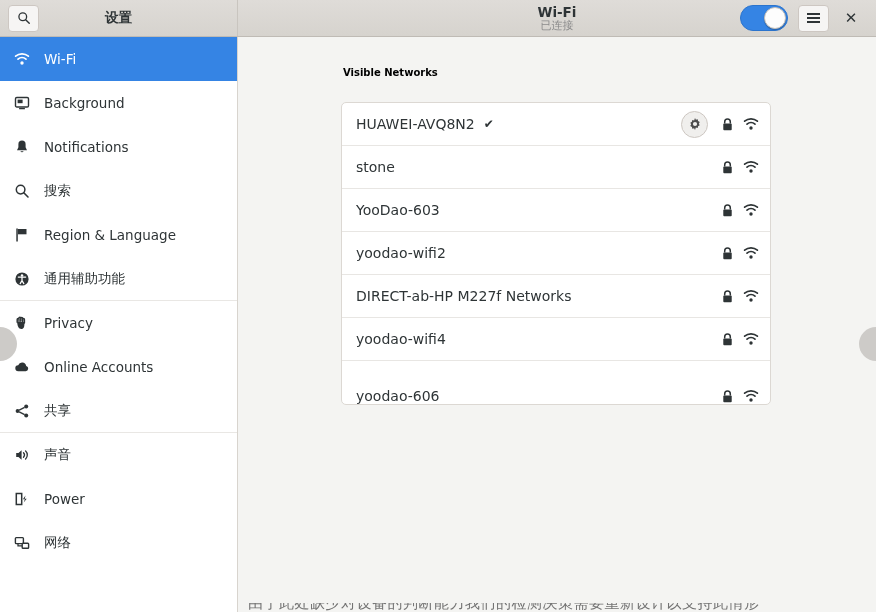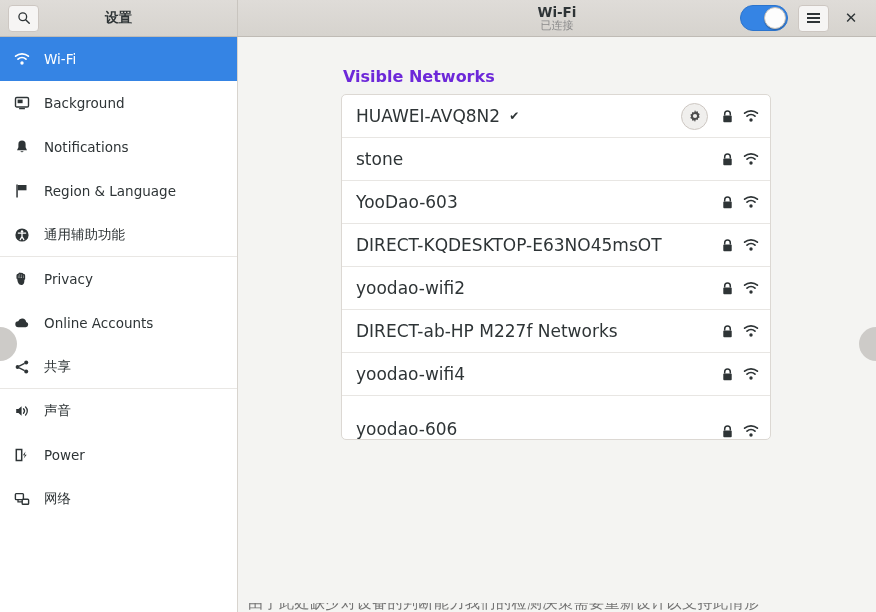--- a/index.html
+++ b/index.html
@@ -149,41 +149,41 @@
     background: #f4f4f2;
     position: relative;
     overflow: hidden;
   }
   .net-section {
     position: absolute;
     left: 103px; top: 30px;
     width: 430px;
   }
   .section-title {
-    font-size: 16px; font-weight: bold; color: #6d28d9;
-    margin-bottom: 8px;
+    font-size: 10px; font-weight: bold; color: #000000;
+    margin-bottom: 24px;
     padding-left: 2px;
   }
   .net-list {
     background: #ffffff;
     border: 1px solid #dcd8d3;
     border-radius: 5px;
     overflow: hidden;
   }
   .net-row {
     height: 43px;
     display: flex; align-items: center;
     padding: 0 11px 0 14px;
     border-bottom: 1px solid #e8e6e3;
     cursor: pointer;
     position: relative;
   }
   .net-row:last-child { border-bottom: none; align-items: flex-end; }
   .net-name {
-    font-size: 17px; color: #2e3436;
+    font-size: 14px; color: #2e3436;
     white-space: nowrap;
   }
   .net-check {
     margin-left: 9px;
     font-size: 12px; color: #2e3436;
     line-height: 1;
   }
   .net-right {
     margin-left: auto;
     display: flex; align-items: center;
@@ -302,20 +302,29 @@
             <svg width="16" height="16" viewBox="0 0 16 16">
               <path d="M8 1.6a3.6 3.6 0 0 0-3.6 3.6v3L3 11.2h10L11.6 8.2v-3A3.6 3.6 0 0 0 8 1.6z" fill="#2e3436"></path>
               <path d="M6.4 12.2a1.7 1.7 0 0 0 3.2 0z" fill="#2e3436"></path>
             </svg>
           </span>
           <span class="side-label">Notifications</span>
         </div>
         <div class="side-item">
           <span class="side-icon">
             <svg width="16" height="16" viewBox="0 0 16 16">
+              <circle cx="6.6" cy="6.6" r="4.3" fill="none" stroke="#2e3436" stroke-width="1.5"></circle>
+              <line x1="9.8" y1="9.8" x2="14" y2="14" stroke="#2e3436" stroke-width="1.6" stroke-linecap="round"></line>
+            </svg>
+          </span>
+          <span class="side-label">搜索</span>
+        </div>
+        <div class="side-item">
+          <span class="side-icon">
+            <svg width="16" height="16" viewBox="0 0 16 16">
               <rect x="2.3" y="1.5" width="1.5" height="13" fill="#2e3436"></rect>
               <path d="M4 2h8.5v5.3H4z" fill="#2e3436"></path>
             </svg>
           </span>
           <span class="side-label">Region &amp; Language</span>
         </div>
         <div class="side-item sep-after">
           <span class="side-icon">
             <svg width="16" height="16" viewBox="0 0 16 16">
               <circle cx="8" cy="8" r="6.6" fill="#2e3436"></circle>
@@ -446,38 +455,20 @@
                 <span class="icon-wifi">
                   <svg width="16" height="16" viewBox="0 0 16 16">
                     <path d="M1.6 5.2A10 10 0 0 1 14.4 5.2" fill="none" stroke="#2e3436" stroke-width="1.7" stroke-linecap="round"></path>
                     <path d="M4 8.1A6.2 6.2 0 0 1 12 8.1" fill="none" stroke="#2e3436" stroke-width="1.7" stroke-linecap="round"></path>
                     <circle cx="8" cy="12" r="1.7" fill="#2e3436"></circle>
                   </svg>
                 </span>
               </div>
             </div>
             <div class="net-row">
-              <span class="net-name">DIRECT-KQDESKTOP-E63NO45msOT</span>
-              <div class="net-right">
-                <span class="icon-lock">
-                  <svg width="15" height="15" viewBox="0 0 16 16">
-                    <path d="M5 7V5.2a3 3 0 0 1 6 0V7" fill="none" stroke="#2e3436" stroke-width="1.6"></path>
-                    <rect x="3.5" y="7" width="9" height="7" rx="1" fill="#2e3436"></rect>
-                  </svg>
-                </span>
-                <span class="icon-wifi">
-                  <svg width="16" height="16" viewBox="0 0 16 16">
-                    <path d="M1.6 5.2A10 10 0 0 1 14.4 5.2" fill="none" stroke="#2e3436" stroke-width="1.7" stroke-linecap="round"></path>
-                    <path d="M4 8.1A6.2 6.2 0 0 1 12 8.1" fill="none" stroke="#2e3436" stroke-width="1.7" stroke-linecap="round"></path>
-                    <circle cx="8" cy="12" r="1.7" fill="#2e3436"></circle>
-                  </svg>
-                </span>
-              </div>
-            </div>
-            <div class="net-row">
               <span class="net-name">yoodao-wifi2</span>
               <div class="net-right">
                 <span class="icon-lock">
                   <svg width="15" height="15" viewBox="0 0 16 16">
                     <path d="M5 7V5.2a3 3 0 0 1 6 0V7" fill="none" stroke="#2e3436" stroke-width="1.6"></path>
                     <rect x="3.5" y="7" width="9" height="7" rx="1" fill="#2e3436"></rect>
                   </svg>
                 </span>
                 <span class="icon-wifi">
                   <svg width="16" height="16" viewBox="0 0 16 16">

